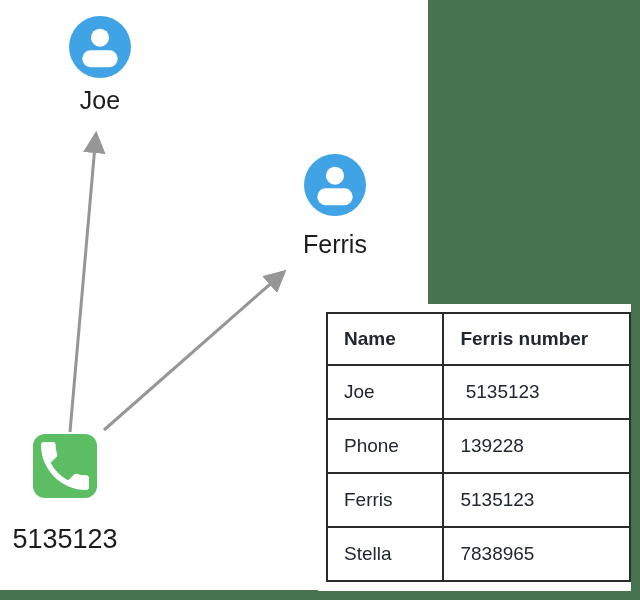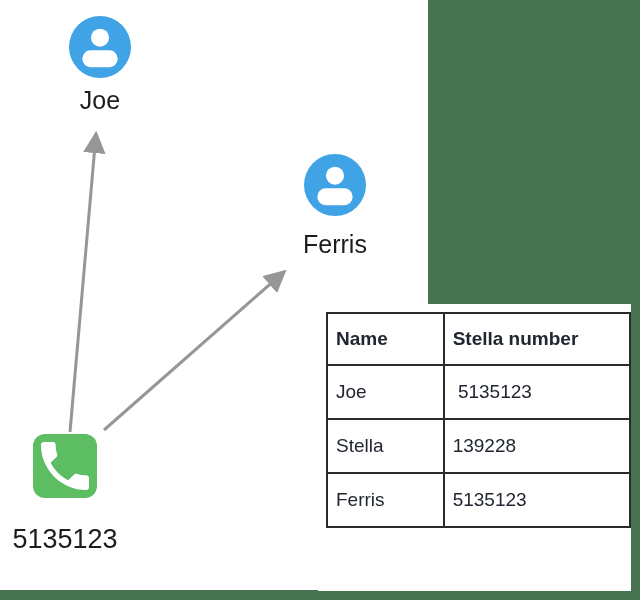--- a/index.html
+++ b/index.html
@@ -49,21 +49,21 @@
 
   
   table.contacts {
     position: absolute;
     left: 8px; top: 8px;
     border-collapse: collapse;
     table-layout: fixed;
   }
   .contacts th, .contacts td {
     border: 2px solid var(--table-border, #2b2b2b);
-    padding: 0 0 0 8px;
+    padding: 0 0 0 16px;
     text-align: left;
     vertical-align: middle;
     font-size: 19px;
     color: var(--table-text, #212631);
     white-space: pre;
   }
   .contacts th { font-weight: bold; height: 50px; }
   .contacts td { height: 52px; }
   .contacts .col-name  { width: 116px; }
   .contacts .col-phone { width: 185px; }
@@ -103,31 +103,35 @@
   </svg>
   <div class="node-label phone-label" style="left:0px; top:524px;">5135123</div>
 
 </div>
 
 <div class="table-card">
   <table class="contacts">
     <thead>
       <tr>
         <th class="col-name">Name</th>
-        <th class="col-phone">Stella number</th>
+        <th class="col-phone">Ferris number</th>
       </tr>
     </thead>
     <tbody>
         <tr>
           <td>Joe</td>
           <td> 5135123</td>
         </tr>
         <tr>
-          <td>Stella</td>
+          <td>Phone</td>
           <td>139228</td>
         </tr>
         <tr>
           <td>Ferris</td>
           <td>5135123</td>
         </tr>
+        <tr>
+          <td>Stella</td>
+          <td>7838965</td>
+        </tr>
       </tbody>
   </table>
 </div>
 
 </body></html>

